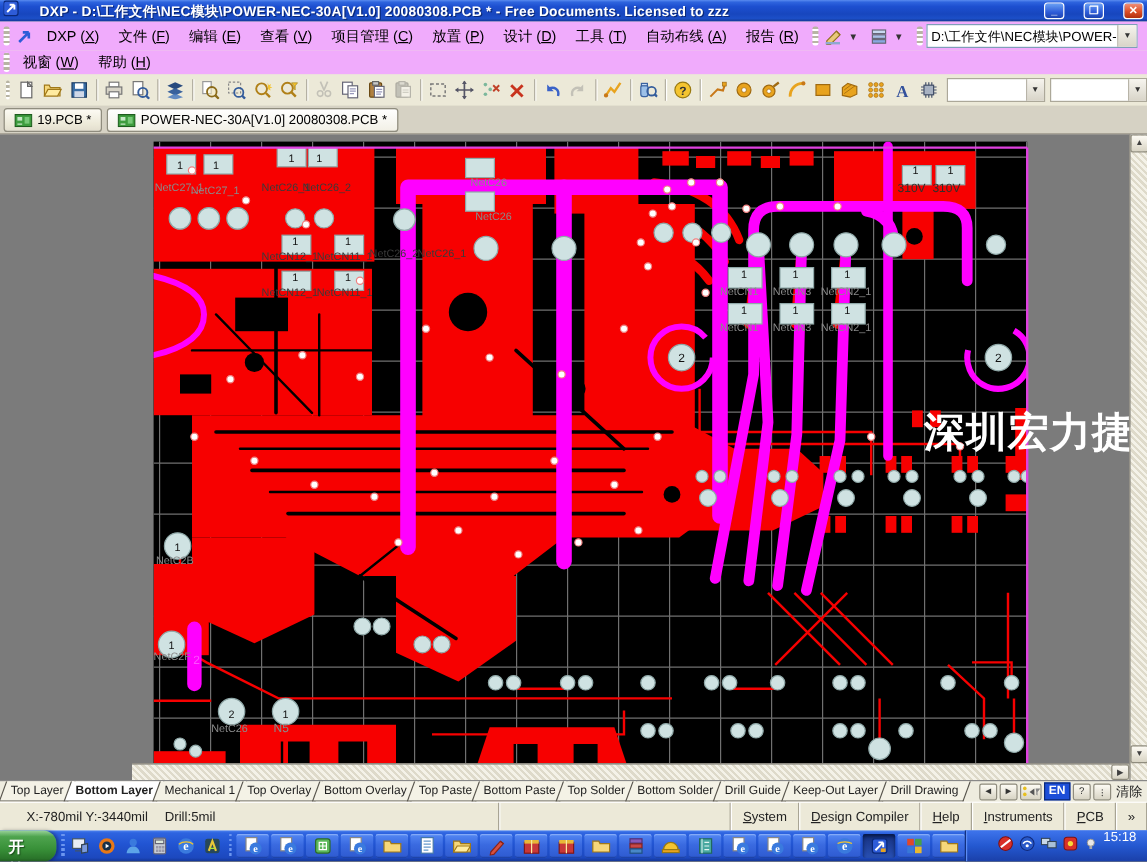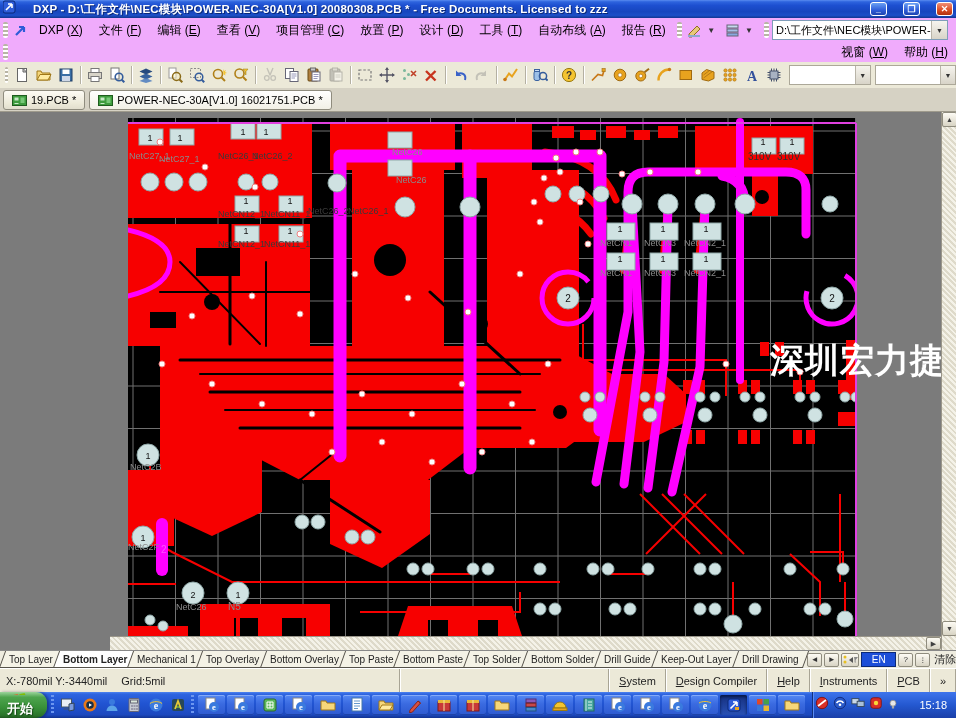--- a/index.html
+++ b/index.html
@@ -12,21 +12,21 @@
     background:linear-gradient(180deg,#5A8CF0 0%,#2E64DE 10%,#1D4FD0 30%,#1746BE 65%,#1C4FC8 85%,#123590 100%); }
   .titlebar .ttext { flex:1; color:#fff; font-weight:bold; font-size:11.5px; white-space:nowrap; overflow:hidden;
     text-shadow:1px 1px 0 #0A2878; letter-spacing:.2px; }
   .wbtn { width:17px; height:14px; border-radius:3px; border:1px solid #fff; display:flex; align-items:center; justify-content:center;
     color:#fff; font-size:9px; font-weight:bold; line-height:1; }
   .wbtn.min,.wbtn.res { background:linear-gradient(180deg,#69A0F4,#2E5CD8 60%,#1E44B0); }
   .wbtn.close { background:linear-gradient(180deg,#F09078,#DD4F28 55%,#B03010); }
 
   
   .menurow { background:#f0abfc; display:flex; align-items:center; font-size:12px; }
-  #menu-row1 { height:24px; } #menu-row2 { height:20px;justify-content:space-between; }
+  #menu-row1 { height:24px; } #menu-row2 { height:20px; }
   .grip { width:5px; height:16px; margin:0 3px;
     background:repeating-linear-gradient(180deg,#b8b4a4 0 2px,#fff 2px 4px); border-radius:2px; }
   .mitem { padding:2px 8px; white-space:nowrap; }
   .mitem u { text-decoration:underline; }
   .dxpbtn { width:20px; height:20px; display:flex; align-items:center; justify-content:center; }
   .mr-right { margin-left:auto; display:flex; align-items:center; }
   .ddbtn { display:flex; align-items:center; padding:1px 2px; margin-right:6px; }
   .caret { font-size:8px; color:#333; margin-left:2px; }
   .combo { width:176px; height:20px; background:#fff; border:1px solid #7F9DB9; display:flex; align-items:center; font-size:11px; margin-right:8px; }
   .combo .ctext { flex:1; padding:0 3px; white-space:nowrap; overflow:hidden; }
@@ -66,47 +66,47 @@
   .layerbar { height:18px; background:#EEECDF; border-top:1px solid #888; display:flex; align-items:stretch; font-size:10px; overflow:hidden; }
   .ltab { display:flex; align-items:center; padding:0 4px; margin-left:-4px; transform:skewX(-20deg);
     background:#F4F2E6; border:1px solid #55524a; border-top:none; white-space:nowrap; }
   .ltab:first-child { margin-left:2px; }
   .ltab > span { transform:skewX(20deg); display:block; padding:0 2px; color:#222; }
   .ltab.active { background:#FFFFFF; }
   .ltab.active > span { font-weight:bold; }
   .lright { margin-left:auto; display:flex; align-items:center; gap:2px; padding:0 2px; }
   .lbtn { min-width:15px; height:14px; background:linear-gradient(180deg,#FDFBF4,#D8D4C4); border:1px solid #8f8c7e;
     display:flex; align-items:center; justify-content:center; font-size:8px; color:#333; border-radius:2px; }
-  .enbadge { width:35px; height:15px; background:#1C4ED8; color:#fff; font-size:10px; font-weight:normal;
+  .enbadge { width:22px; height:15px; background:#1C4ED8; color:#fff; font-size:10px; font-weight:bold;
     display:flex; align-items:center; justify-content:center; border:1px solid #0A2878; }
   .clearlbl { font-size:11px; color:#222; padding:0 2px; white-space:nowrap; }
 
   
-  .statusbar { height:24px; background:#ECE9D8; border-top:1px solid #fff; display:flex; align-items:stretch; font-size:11px; color:#222; }
+  .statusbar { height:24px; background:#ECE9D8; border-top:1px solid #fff; display:flex; align-items:stretch; font-size:11px; color:#222;padding-left:16px; }
   .spanel1 { width:400px; display:flex; align-items:center; gap:14px; padding-left:6px; border-right:1px solid #A8A494; box-shadow:1px 0 0 #fff; }
   .spanel2 { flex:1; border-right:1px solid #A8A494; box-shadow:1px 0 0 #fff; }
   .spbtns { display:flex; align-items:stretch; }
   .spbtn { display:flex; align-items:center; padding:0 9px; border-left:1px solid #fff; border-right:1px solid #A8A494; white-space:nowrap; }
   .spbtn u { text-decoration:underline; }
 
   
   .taskbar { height:26px; display:flex; align-items:center;
     background:linear-gradient(180deg,#4E84F0 0%,#2E64E0 8%,#2154D2 45%,#1C48BE 88%,#123390 100%); }
   .startbtn { height:26px; padding:0 14px 0 7px; border-radius:0 11px 11px 0; display:flex; align-items:center; gap:5px;
     background:linear-gradient(180deg,#9CD49C 0%,#4EA44E 20%,#389038 60%,#2A742A 90%,#1E581E 100%);
     color:#fff; font-weight:bold; font-size:13px; box-shadow:2px 0 3px rgba(0,0,20,.35); text-shadow:1px 1px 1px #184818;flex-direction:column; }
   .qsep { width:3px; height:20px; margin:0 4px;
     background:repeating-linear-gradient(180deg,#6C96F0 0 2px,transparent 2px 4px); }
   .ql { display:flex; align-items:center; gap:3px; }
   .qlbtn { width:19px; height:19px; display:flex; align-items:center; justify-content:center; }
   .tbwins { display:flex; align-items:center; gap:2px; }
   .twbtn { width:27px; height:20px; border-radius:2px; display:flex; align-items:center; justify-content:center;
     background:linear-gradient(180deg,#5488F4,#3A6AE0 45%,#2E5AD0); box-shadow:inset 0 1px 0 #84AAF8, inset 0 -1px 0 #1E44A8; }
   .twbtn.active { background:linear-gradient(180deg,#16307E,#2850B4); box-shadow:inset 0 2px 3px #061848; }
-  .tray { margin-left:auto; height:26px; display:flex; align-items:center; gap:16px; padding:0 9px 0 2px;
+  .tray { margin-left:auto; height:26px; display:flex; gap:0; padding:0 9px 0 26px;
     background:linear-gradient(180deg,#3E74EC,#2458D0 50%,#1A3FA8); border-left:1px solid #12307E; box-shadow:inset 1px 0 0 #5C8CF4; }
   .clock { color:#fff; font-size:11px; margin-left:4px; }
 </style>
 </head>
 <body>
 
 <div id="app">
 
   <div class="titlebar">
     <span>
@@ -410,21 +410,21 @@
         </svg>
         <span>19.PCB *</span>
       </span>
       <span class="dtab active">
         <svg width="15" height="13">
           <rect x="0.5" y="2.5" width="14" height="10" fill="#3E9C3E" stroke="#1E5C1E"></rect>
           <rect x="2.5" y="4.5" width="4" height="3" fill="#C8E8C8"></rect>
           <rect x="8.5" y="4.5" width="4" height="5.5" fill="#77C877"></rect>
           <path d="M2.5 10.5h4" stroke="#C8E8C8"></path>
         </svg>
-        <span>POWER-NEC-30A[V1.0] 16021751.PCB *</span>
+        <span>POWER-NEC-30A[V1.0] 20080308.PCB *</span>
       </span>
     </div>
 
   <div class="canvas">
     <div id="pcbhost"><svg width="956" height="538" viewBox="0 0 956 538">
           <rect x="0" y="0" width="956" height="538" fill="#7b7b7b"></rect>
           <rect x="128" y="6" width="728" height="518" fill="#000000"></rect>
           <clipPath id="bd">
             <rect x="128" y="6" width="728" height="518"></rect>
           </clipPath>
@@ -802,21 +802,21 @@
       <span class="enbadge">EN</span>
       <span class="lbtn">?</span>
       <span class="lbtn">⁝</span>
       <span class="clearlbl">清除</span>
     </span>
   </div>
 
   <div class="statusbar">
     <span class="spanel1">
       <span>X:-780mil Y:-3440mil</span>
-      <span>Grid:5mil</span>
+      <span>Drill:5mil</span>
     </span>
     <span class="spanel2"></span>
     <span class="spbtns" id="statuspanels">
         <span class="spbtn"><u>S</u>ystem</span>
         <span class="spbtn"><u>D</u>esign Compiler</span>
         <span class="spbtn"><u>H</u>elp</span>
         <span class="spbtn"><u>I</u>nstruments</span>
         <span class="spbtn"><u>P</u>CB</span>
         <span class="spbtn">»</span>
       </span>

